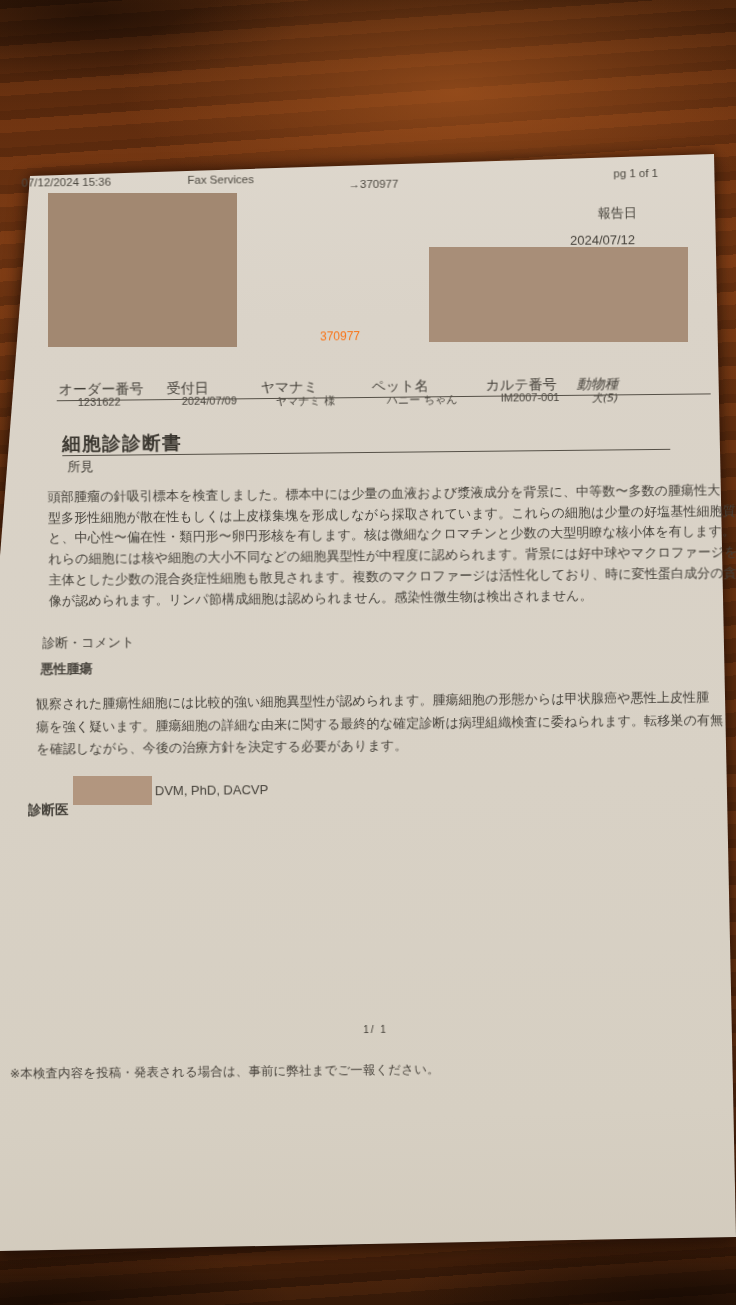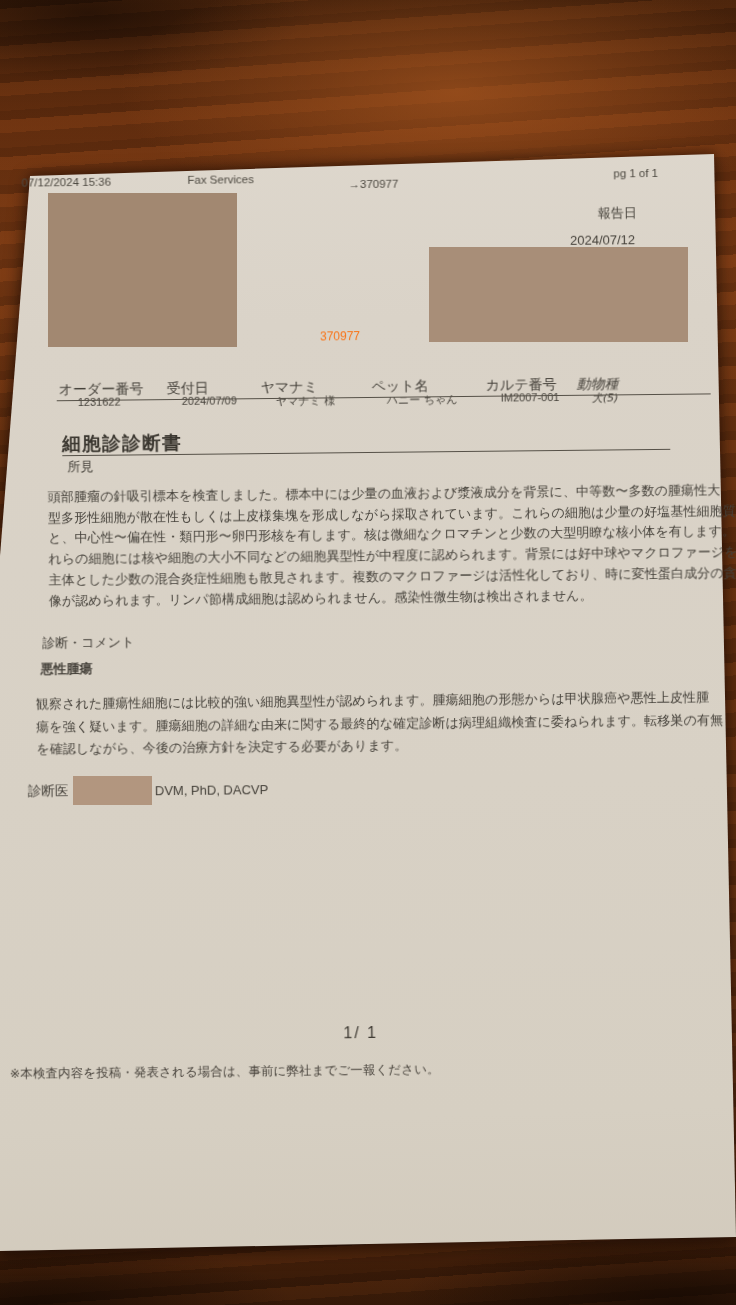--- a/index.html
+++ b/index.html
@@ -36,21 +36,21 @@
   .comment-para{line-height:22.5px;font-size:13px;letter-spacing:.1px;}
   .doc-title{font-size:18.5px;font-weight:600;letter-spacing:1.5px;color:#3a362f;}
   .rule{position:absolute;background:#555047;height:1.3px;}
   .table-col{position:absolute;top:0;}
   .table-col .th{font-size:14px;white-space:nowrap;}
   .table-col .td{font-size:11px;white-space:nowrap;position:absolute;top:15px;left:0;margin-left:15px;}
   .redaction{position:absolute;}
   .red-sender{left:48px;top:193px;width:189px;height:154px;background:#a28871;}
   .red-recipient{left:429px;top:247px;width:259px;height:95px;background:#a88e78;}
   .red-doctor{left:73px;top:776px;width:79px;height:29px;background:#b2967f;}
-  .pageno{font-size:16px;letter-spacing:2px;color:#3f3b34;}
+  .pageno{font-size:10px;letter-spacing:2px;color:#3f3b34;margin-left:20px;}
   .footnote{font-size:12.4px;letter-spacing:.2px;color:#443f38;}
 </style>
 </head>
 <body>
 
 <div class="paper-wrap">
   <div class="paper"></div>
 </div>
 
 <div class="doc-layer">
@@ -108,21 +108,21 @@
 
   <div class="abs jp13" style="left:41px;top:631px;">診断・コメント</div>
   <div class="abs jp13" style="left:39px;top:657px;font-weight:bold;">悪性腫瘍</div>
 
   <div class="para comment-para" style="left:34px;top:690px;width:668px;">
       <div class="line">観察された腫瘍性細胞には比較的強い細胞異型性が認められます。腫瘍細胞の形態からは甲状腺癌や悪性上皮性腫</div>
       <div class="line">瘍を強く疑います。腫瘍細胞の詳細な由来に関する最終的な確定診断は病理組織検査に委ねられます。転移巣の有無</div>
       <div class="line">を確認しながら、今後の治療方針を決定する必要があります。</div>
     </div>
 
-  <div class="abs" style="left:25px;top:779px;font-size:13.5px;">診断医</div>
+  <div class="abs" style="left:25px;top:798px;font-size:13.5px;font-weight:bold;">診断医</div>
   <div class="abs latin" style="left:152px;top:781px;font-size:13px;">DVM, PhD, DACVP</div>
 
   <div class="abs pageno latin" style="left:338px;top:1024px;">1/ 1</div>
   <div class="abs footnote" style="left:4px;top:1062px;">※本検査内容を投稿・発表される場合は、事前に弊社までご一報ください。</div>
 
 </div>
 
 <div class="redaction red-sender"></div>
 <div class="redaction red-recipient"></div>
 <div class="redaction red-doctor"></div>

